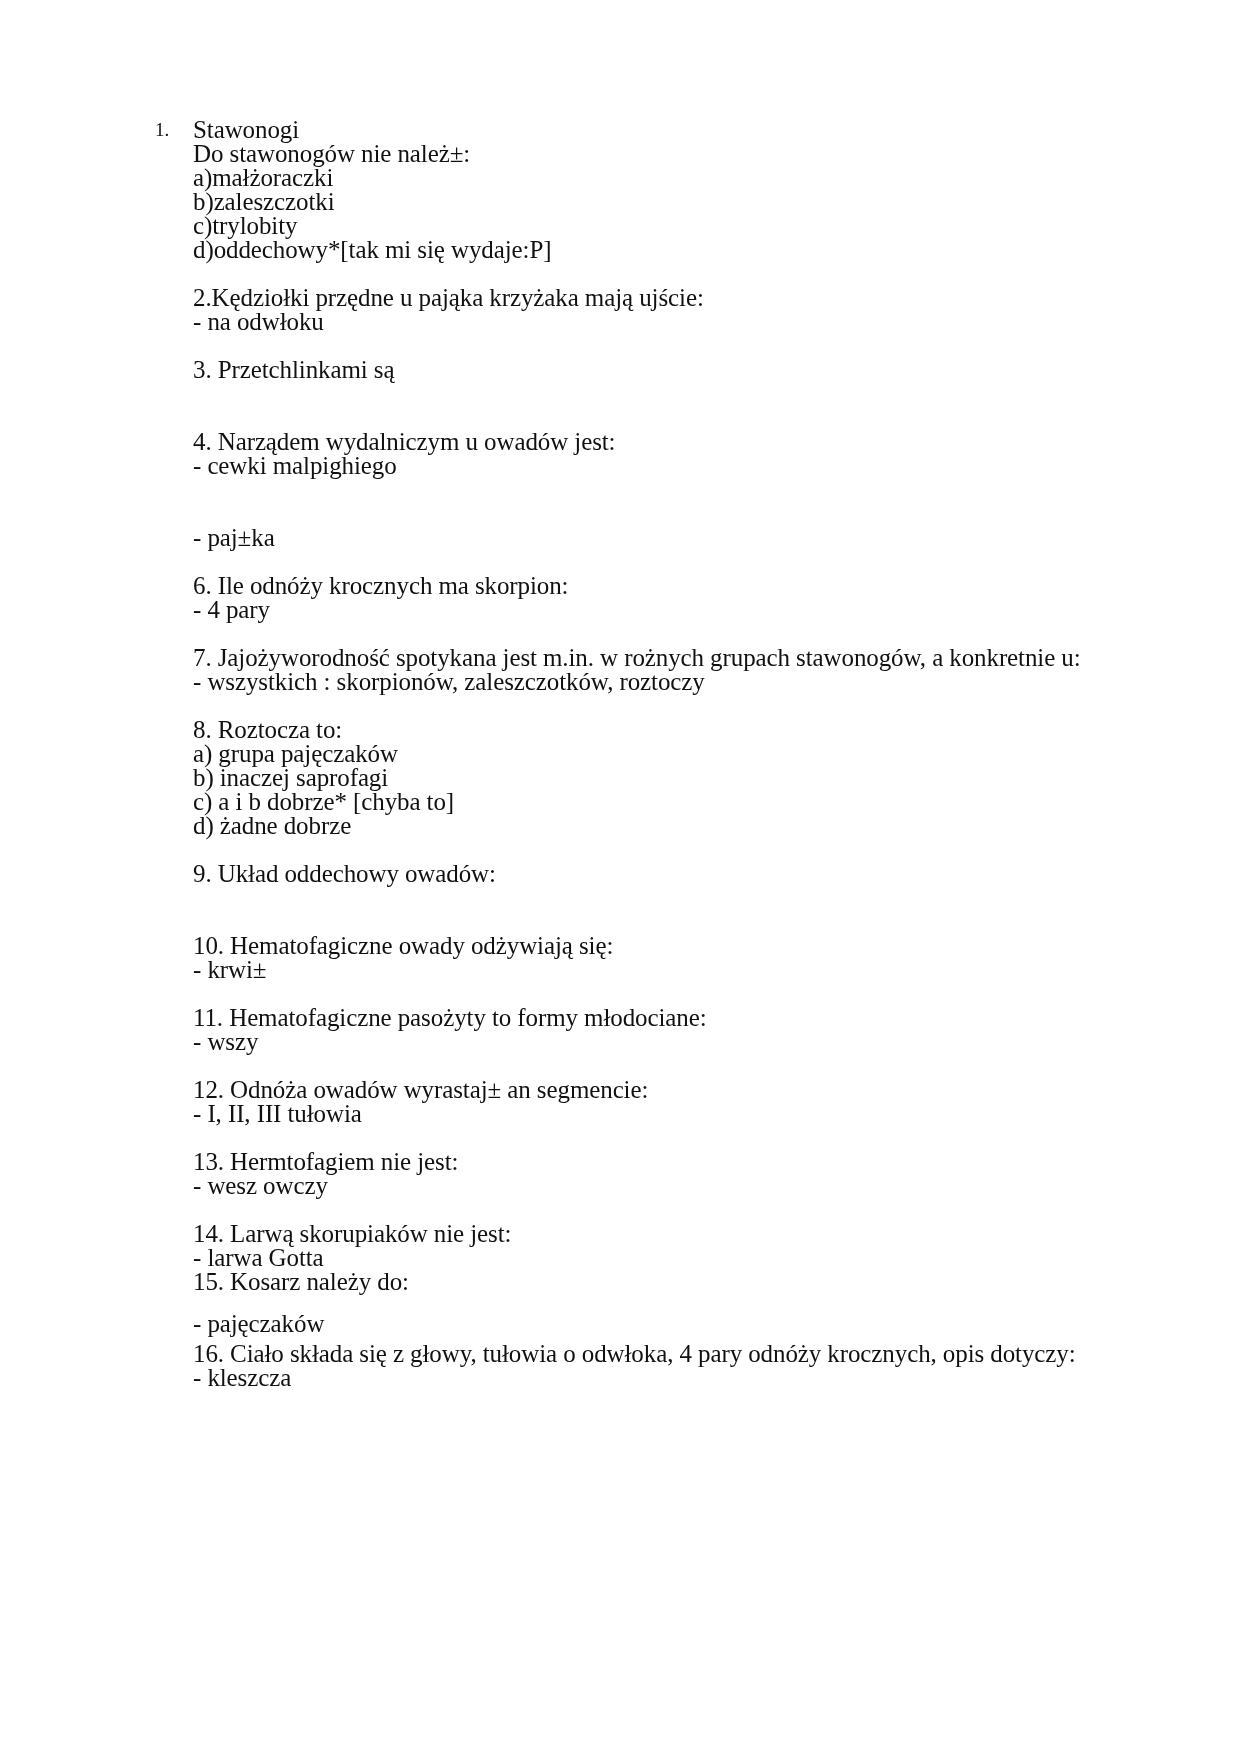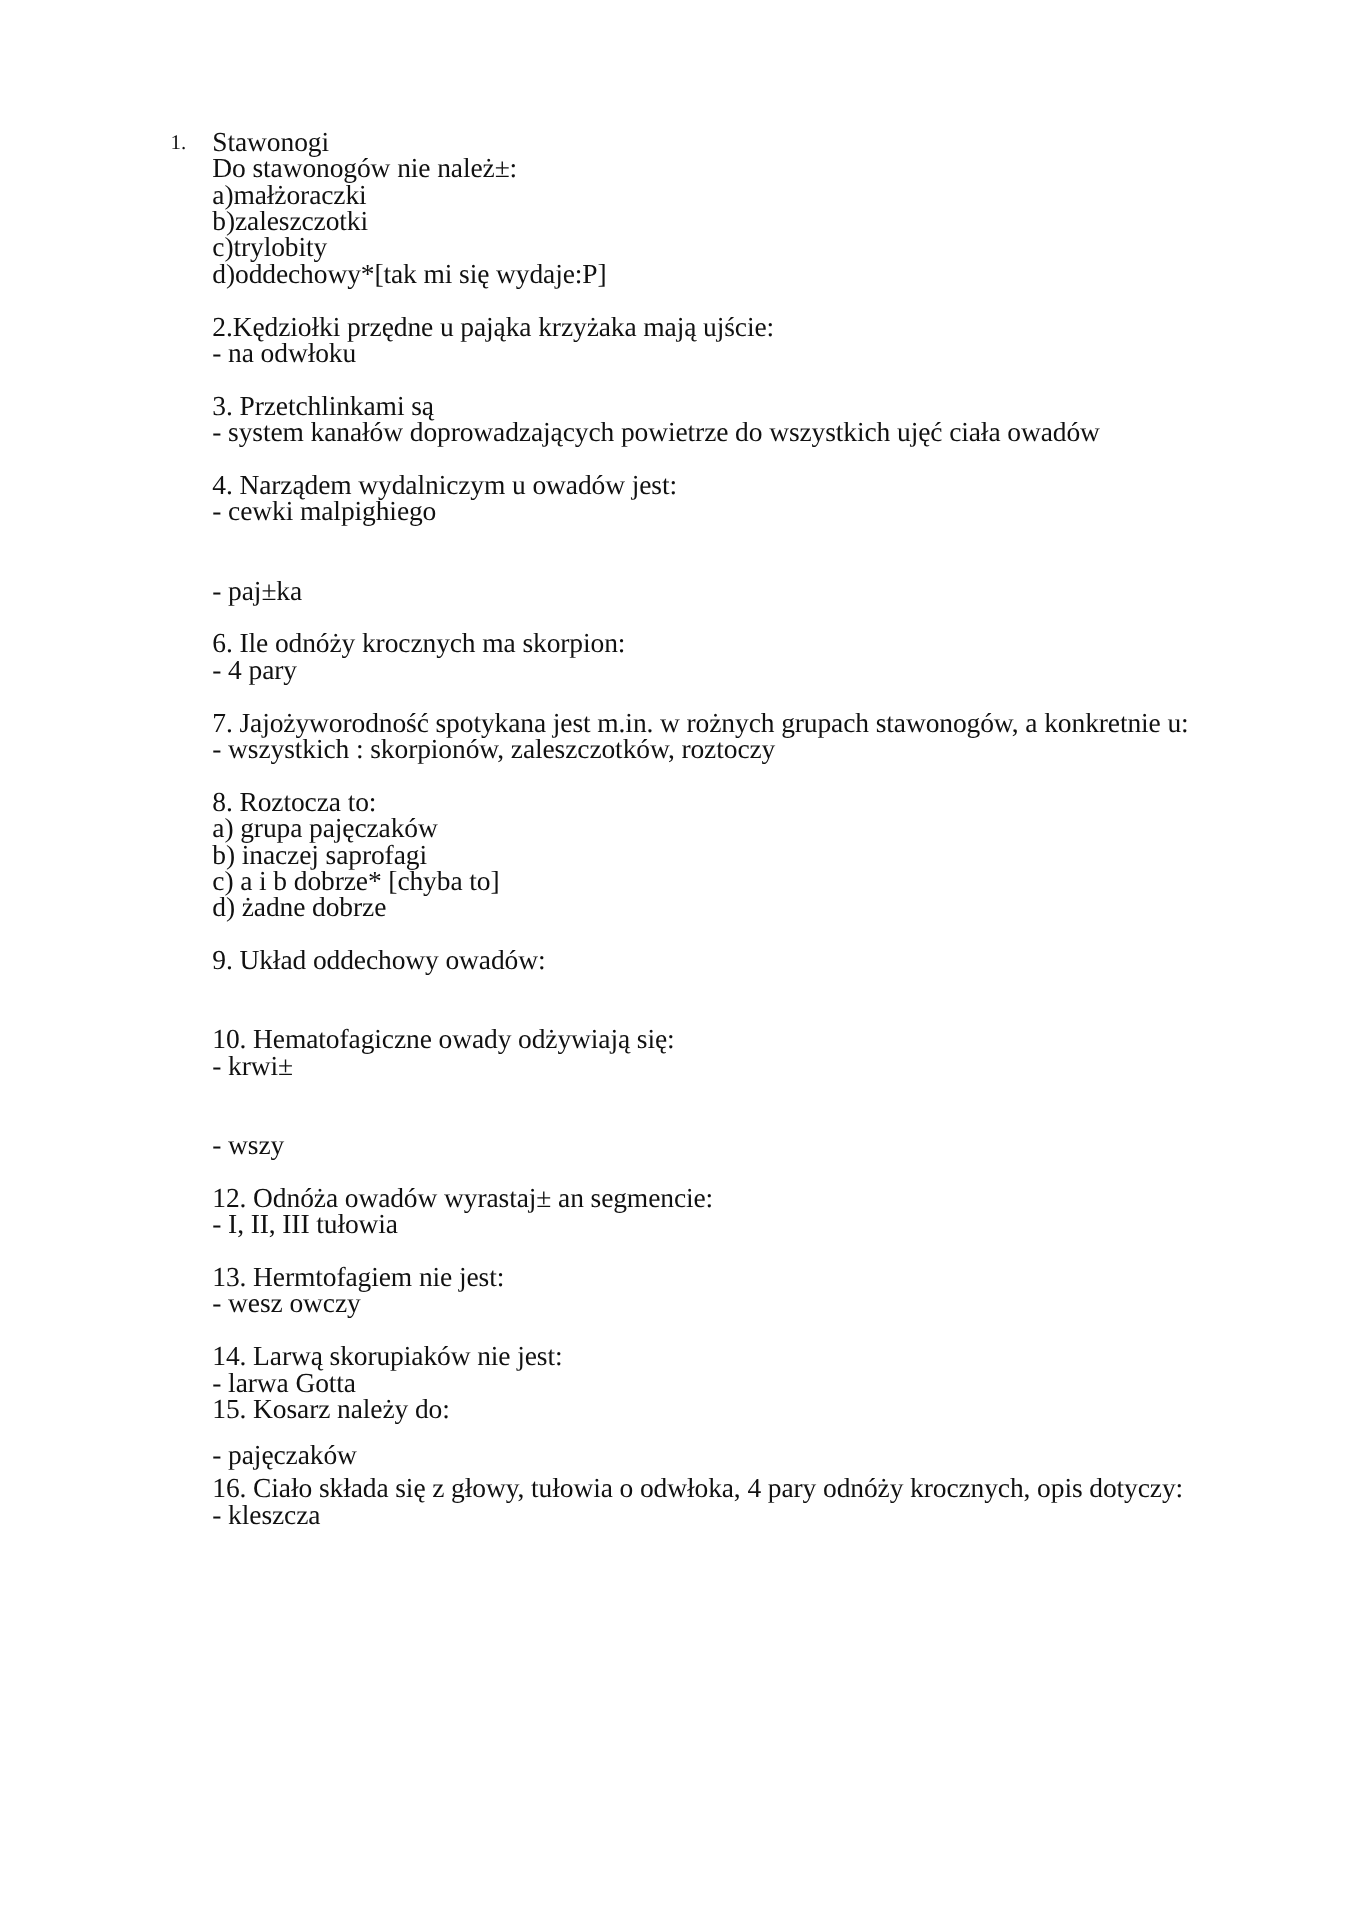--- a/index.html
+++ b/index.html
@@ -51,21 +51,20 @@
   <div class="line" style="top:142px">Do stawonogów nie należ±:</div>
   <div class="line" style="top:166px">a)małżoraczki</div>
   <div class="line" style="top:190px">b)zaleszczotki</div>
   <div class="line" style="top:214px">c)trylobity</div>
   <div class="line" style="top:238px">d)oddechowy*[tak mi się wydaje:P]</div>
 
   <div class="line" style="top:286px">2.Kędziołki przędne u pająka krzyżaka mają ujście:</div>
   <div class="line" style="top:310px">- na odwłoku</div>
 
   <div class="line" style="top:358px">3. Przetchlinkami są</div>
-  <div class="line" style="top:382px">- system kanałów doprowadzających powietrze do wszystkich ujęć ciała owadów</div>
 
   <div class="line" style="top:430px">4. Narządem wydalniczym u owadów jest:</div>
   <div class="line" style="top:454px">- cewki malpighiego</div>
 
   <div class="line" style="top:526px">- paj±ka</div>
 
   <div class="line" style="top:574px">6. Ile odnóży krocznych ma skorpion:</div>
   <div class="line" style="top:598px">- 4 pary</div>
 
   <div class="line" style="top:646px">7. Jajożyworodność spotykana jest m.in. w rożnych grupach stawonogów, a konkretnie u:</div>
@@ -75,20 +74,21 @@
   <div class="line" style="top:742px">a) grupa pajęczaków</div>
   <div class="line" style="top:766px">b) inaczej saprofagi</div>
   <div class="line" style="top:790px">c) a i b dobrze* [chyba to]</div>
   <div class="line" style="top:814px">d) żadne dobrze</div>
 
   <div class="line" style="top:862px">9. Układ oddechowy owadów:</div>
 
   <div class="line" style="top:934px">10. Hematofagiczne owady odżywiają się:</div>
   <div class="line" style="top:958px">- krwi±</div>
 
+  <div class="line" style="top:1006px">11. Hematofagiczne pasożyty to formy młodociane:</div>
   <div class="line" style="top:1030px">- wszy</div>
 
   <div class="line" style="top:1078px">12. Odnóża owadów wyrastaj± an segmencie:</div>
   <div class="line" style="top:1102px">- I, II, III tułowia</div>
 
   <div class="line" style="top:1150px">13. Hermtofagiem nie jest:</div>
   <div class="line" style="top:1174px">- wesz owczy</div>
 
   <div class="line" style="top:1222px">14. Larwą skorupiaków nie jest:</div>
   <div class="line" style="top:1246px">- larwa Gotta</div>

